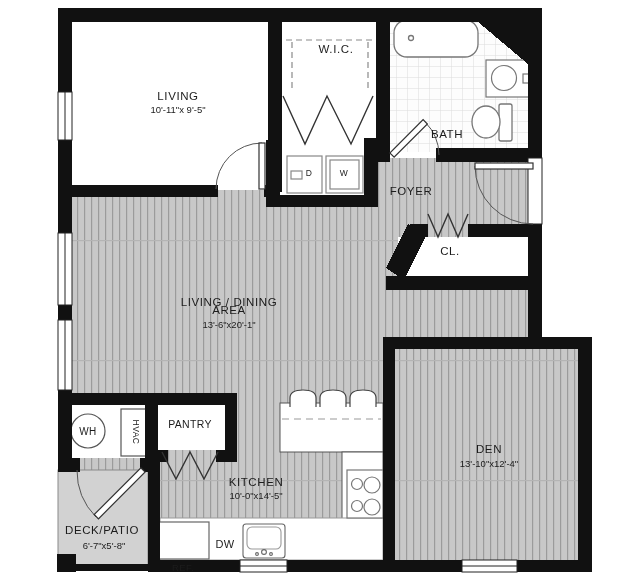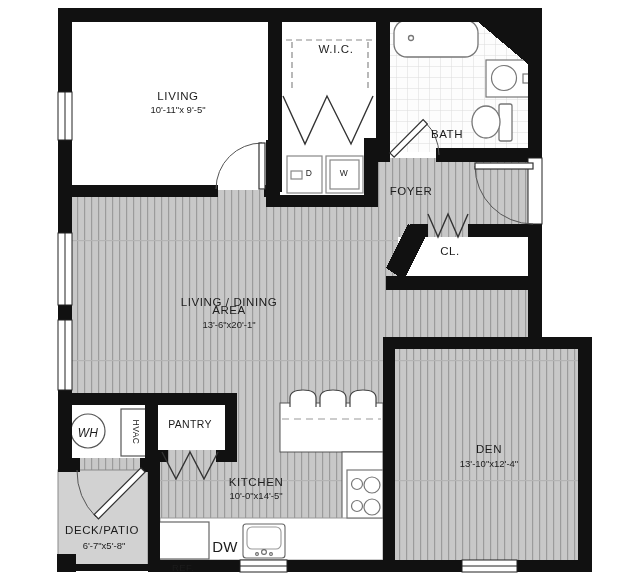--- a/index.html
+++ b/index.html
@@ -223,19 +223,19 @@
 <div class="lbl dim" style="left:256px;top:490px;">10'-0"x14'-5"</div>
 
 <div class="lbl rn u" style="left:489px;top:443px;">DEN</div>
 <div class="lbl dim" style="left:489px;top:458px;">13'-10"x12'-4"</div>
 
 <div class="lbl rn u" style="left:102px;top:524px;">DECK/PATIO</div>
 <div class="lbl dim" style="left:104px;top:540px;">6'-7"x5'-8"</div>
 
 <div class="lbl sm" style="left:190px;top:418px;font-size:10.5px;text-align:center;">PANTRY</div>
 
-<div class="lbl sm" style="left:88px;top:426px;font-size:12px;font-style:italic;">WH</div>
+<div class="lbl sm" style="left:88px;top:426px;font-size:10px;">WH</div>
 <div class="vert" style="left:136px;top:432px;">HVAC</div>
 <div class="lbl sm" style="left:309px;top:168px;">D</div>
 <div class="lbl sm" style="left:344px;top:168px;">W</div>
 <div class="lbl sm" style="left:183px;top:535px;font-size:9.5px;margin-top:27px;">REF.</div>
-<div class="lbl sm" style="left:225px;top:538px;font-size:15px;text-align:center;">DW</div>
+<div class="lbl sm" style="left:225px;top:538px;font-size:11px;text-align:center;">DW</div>
 </div>
 
 </body></html>

